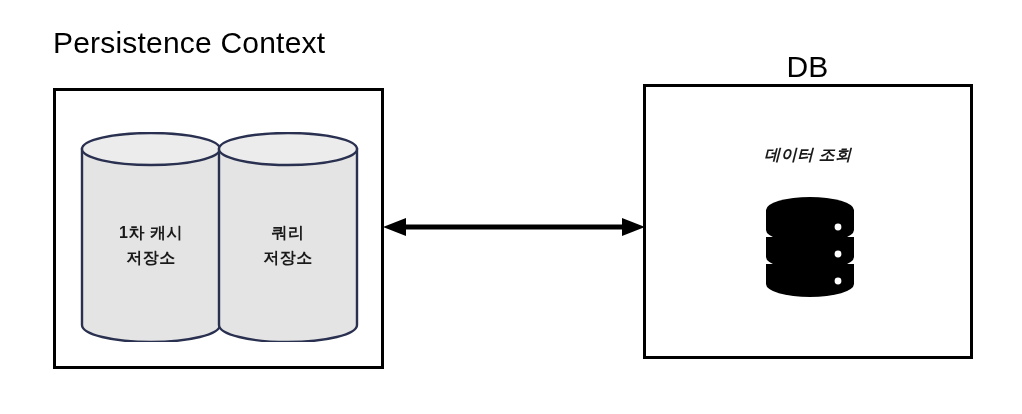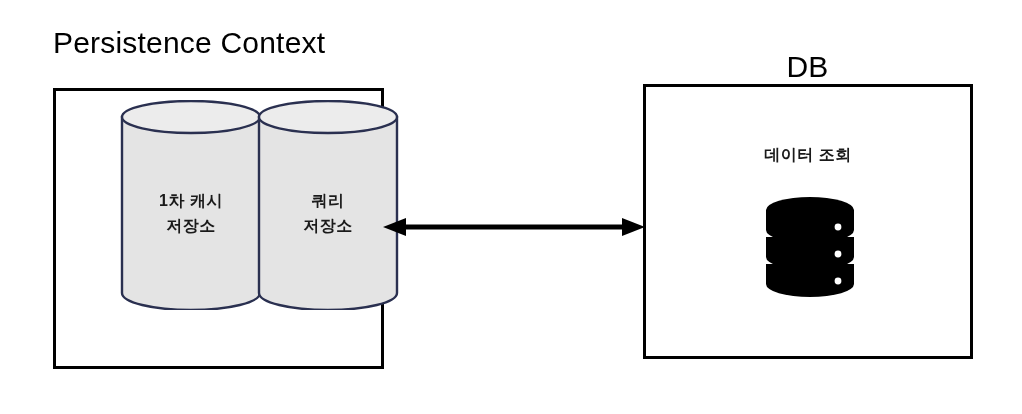--- a/index.html
+++ b/index.html
@@ -58,24 +58,23 @@
   #db-box {
     left: 643px;
     top: 84px;
     width: 330px;
     height: 275px;
   }
 
   
   .cylinder {
     position: absolute;
-    top: 100px;
+    top: 132px;
     width: 142px;
     height: 210px;
-    margin-left: 40px;
   }
   #cyl-cache { left: 80px; }
   #cyl-query { left: 217px; font-family: Liberation Serif, serif; }
 
   .cyl-svg {
     position: absolute;
     left: 0;
     top: 0;
     width: 100%;
     height: 100%;
@@ -111,20 +110,21 @@
     position: absolute;
     left: 643px;
     top: 145px;
     width: 330px;
     text-align: center;
     font-size: 16px;
     font-weight: 700;
     color: #1a1a1a;
     letter-spacing: 0.5px;
     line-height: 1.2;
+    font-style: italic;
   }
   #db-icon {
     position: absolute;
     left: 763px;
     top: 194px;
     width: 94px;
     height: 108px;
   }
 </style>
 </head>

